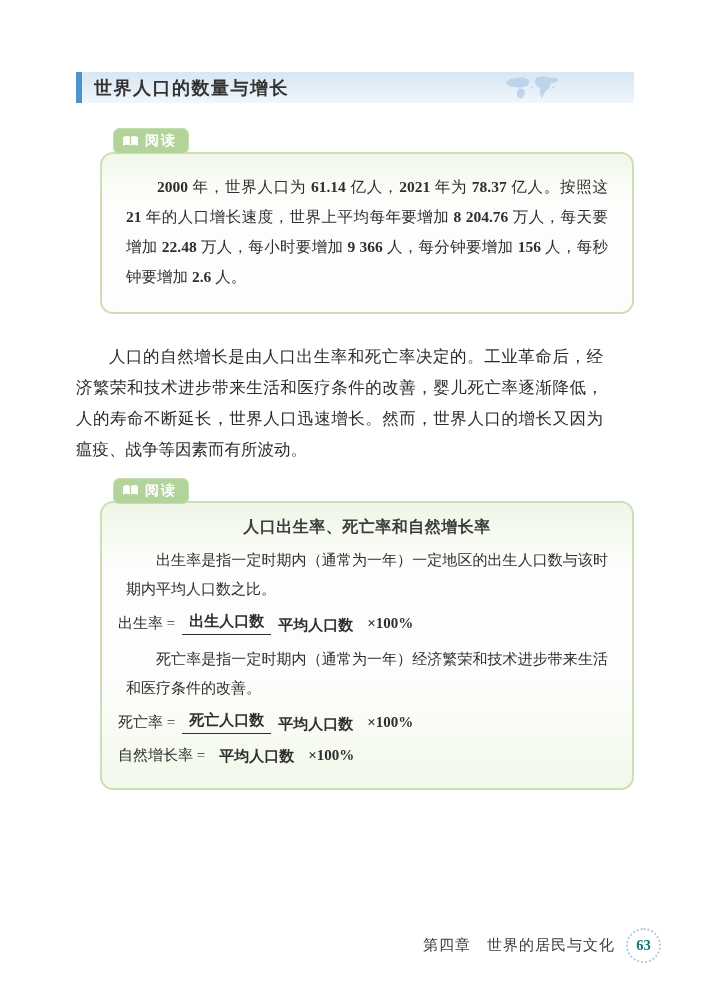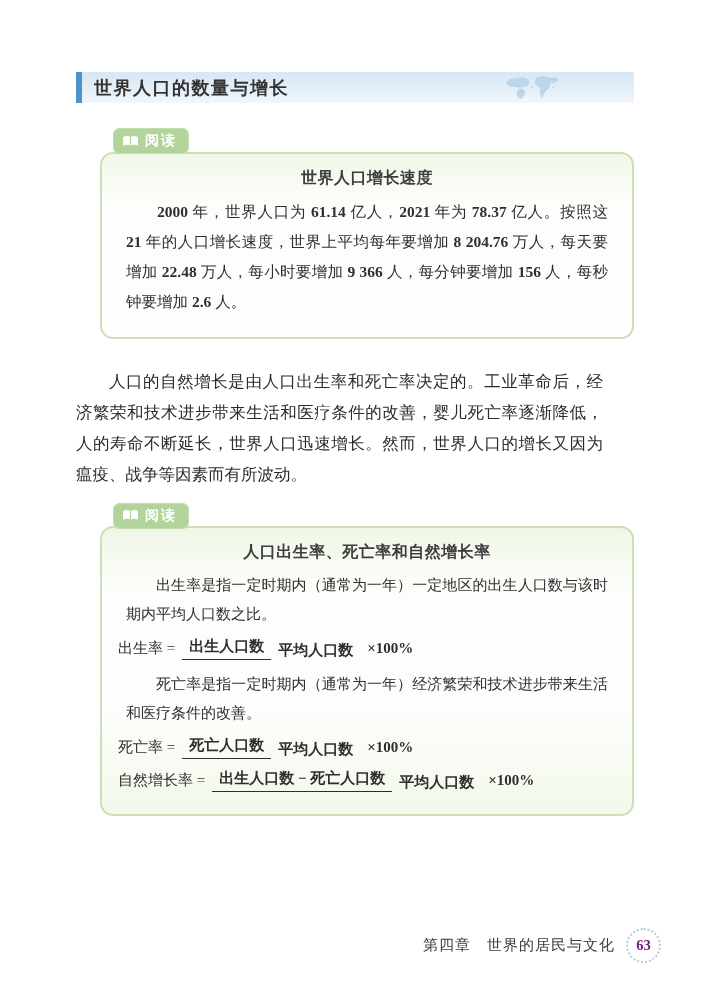--- a/index.html
+++ b/index.html
@@ -69,21 +69,21 @@
 
   
   .footer{
     position:absolute;right:50px;bottom:42px;display:flex;align-items:center;
     font-size:15px;color:#3a3a3a;letter-spacing:1px;
   }
   .footer .chapter{margin-right:16px;}
   .page-num{
     margin-left:11px;width:31px;height:31px;border:2px dotted #b3cbdc;border-radius:50%;
     display:flex;align-items:center;justify-content:center;
-    font-weight:bold;font-size:14.5px;color:#701a75;letter-spacing:0;
+    font-weight:bold;font-size:14.5px;color:#0f766e;letter-spacing:0;
   }
 </style>
 </head>
 <body>
 
 <div class="column">
 
   <div class="section-header">
     <span class="accent-bar"></span>
     <h1 class="section-title">世界人口的数量与增长</h1>
@@ -99,21 +99,20 @@
 
   <div class="reading-block">
     <div class="reading-tab">
       <svg class="book-icon" viewBox="0 0 16 12" xmlns="http://www.w3.org/2000/svg">
         <path d="M1 2 C3 0.5 6 0.5 8 2 C10 0.5 13 0.5 15 2 L15 10 C13 8.8 10 8.8 8 10 C6 8.8 3 8.8 1 10 Z" fill="#ffffff"></path>
         <line x1="8" y1="2" x2="8" y2="10" stroke="#b2d49a" stroke-width="1.2"></line>
       </svg>
       <span class="tab-label">阅读</span>
     </div>
     <div class="reading-box first">
-      <div class="box-title">世界人口增长速度</div>
       <p class="box-text"><span class="bnum">2000</span><span> 年，世界人口为 </span><span class="bnum">61.14</span><span> 亿人，</span><span class="bnum">2021</span><span> 年为 </span><span class="bnum">78.37</span><span> 亿人。按照这 </span><span class="bnum">21</span><span> 年的人口增长速度，世界上平均每年要增加 </span><span class="bnum">8 204.76</span><span> 万人，每天要增加 </span><span class="bnum">22.48</span><span> 万人，每小时要增加 </span><span class="bnum">9 366</span><span> 人，每分钟要增加 </span><span class="bnum">156</span><span> 人，每秒钟要增加 </span><span class="bnum">2.6</span><span> 人。</span></p>
     </div>
   </div>
 
   <p class="body-para second">人口的自然增长是由人口出生率和死亡率决定的。工业革命后，经济繁荣和技术进步带来生活和医疗条件的改善，婴儿死亡率逐渐降低，人的寿命不断延长，世界人口迅速增长。然而，世界人口的增长又因为瘟疫、战争等因素而有所波动。</p>
 
   <div class="reading-block second">
     <div class="reading-tab">
       <svg class="book-icon" viewBox="0 0 16 12" xmlns="http://www.w3.org/2000/svg">
         <path d="M1 2 C3 0.5 6 0.5 8 2 C10 0.5 13 0.5 15 2 L15 10 C13 8.8 10 8.8 8 10 C6 8.8 3 8.8 1 10 Z" fill="#ffffff"></path>
@@ -140,21 +139,20 @@
         <span class="frac">
           <span class="fnum">死亡人口数</span>
           <span class="fden">平均人口数</span>
         </span>
         <span class="fsuffix">×100%</span>
       </div>
 
       <div class="formula">
         <span>自然增长率 =</span>
         <span class="frac">
-          <span class="fnum">出生人口数 − 死亡人口数</span>
           <span class="fden">平均人口数</span>
         </span>
         <span class="fsuffix">×100%</span>
       </div>
     </div>
   </div>
 
 </div>
 
 <div class="footer">

